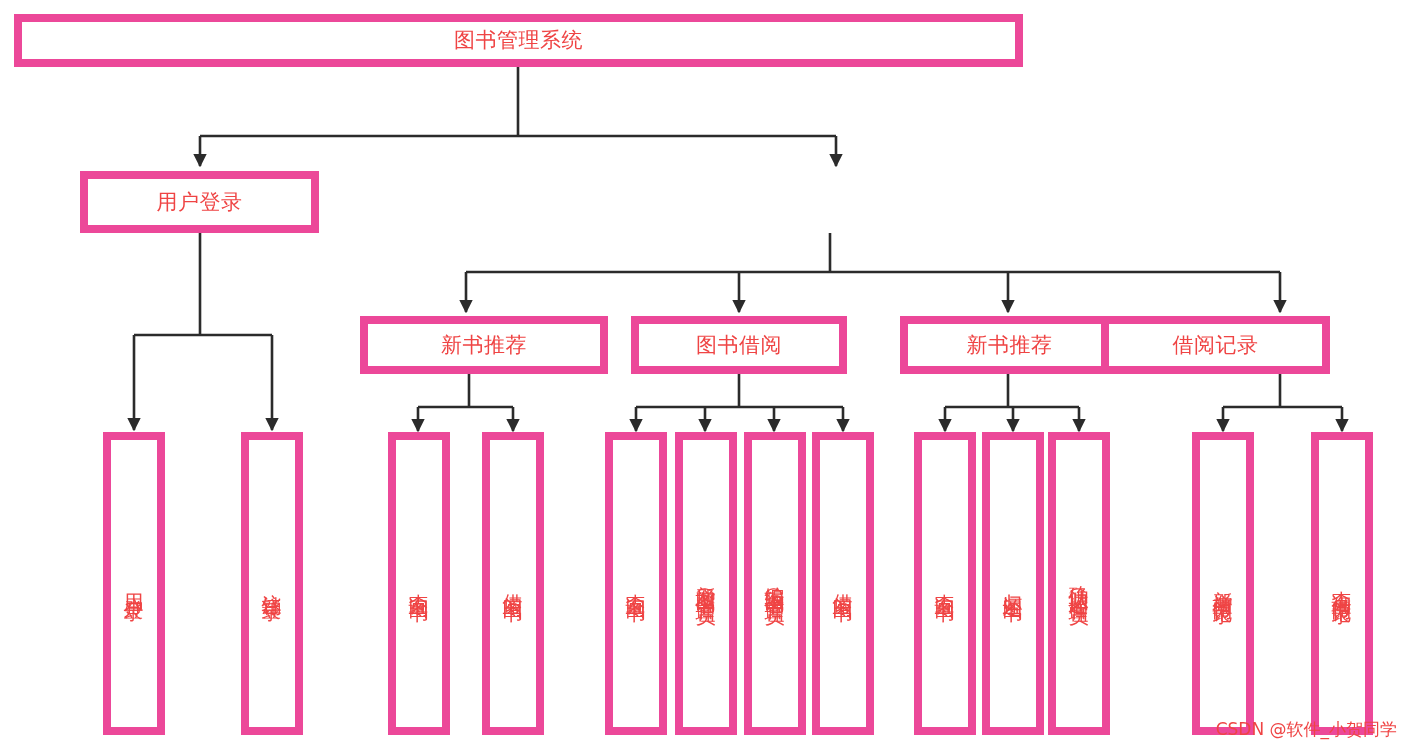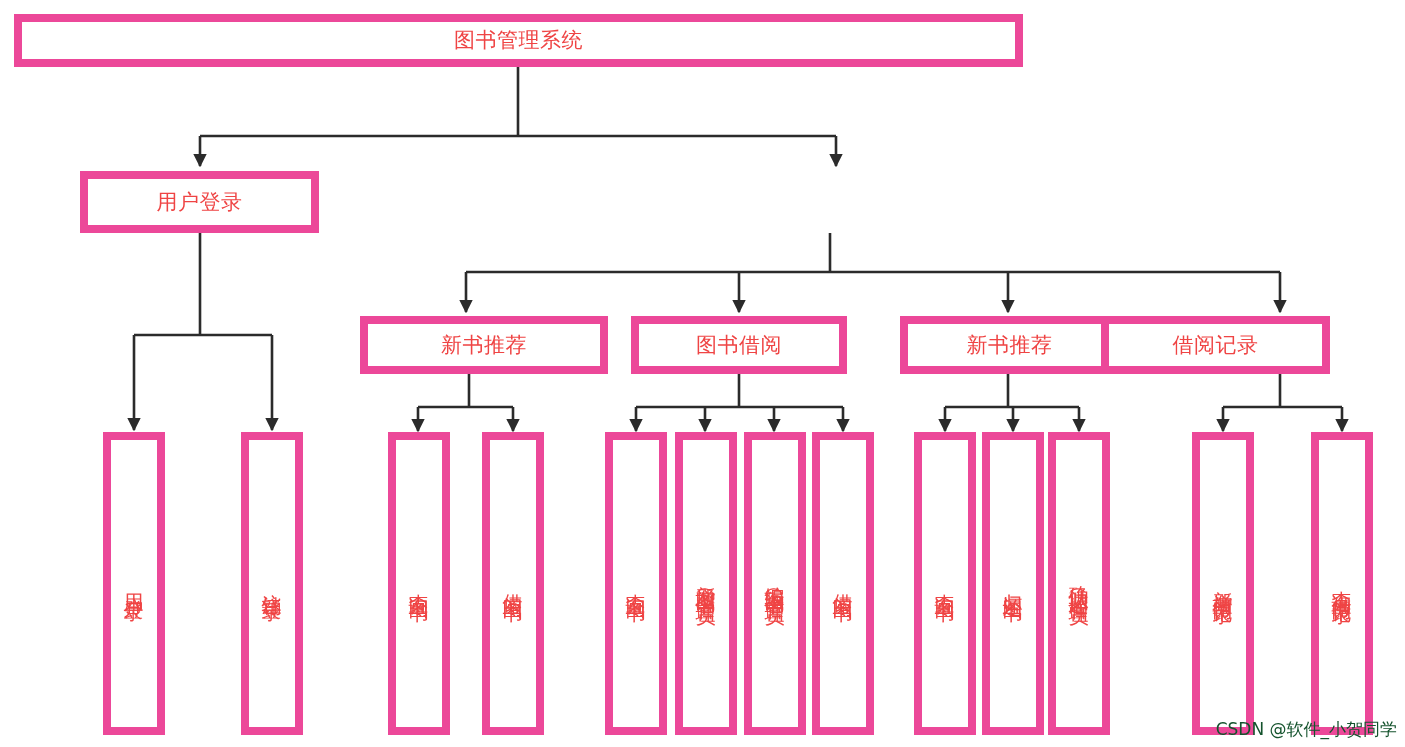--- a/index.html
+++ b/index.html
@@ -48,21 +48,21 @@
     font-size: 20px;
     letter-spacing: 3px;
     white-space: nowrap;
     line-height: 1;
   }
   #watermark {
     position: absolute;
     right: 8px;
     bottom: 6px;
     font-size: 17px;
-    color: #14532d;
+    color: #ef4444;
     white-space: nowrap;
     pointer-events: none;
   }
 </style>
 </head>
 <body>
 
 <div id="canvas">
 
   <svg id="svg-layer" viewBox="0 0 1405 747" xmlns="http://www.w3.org/2000/svg">

